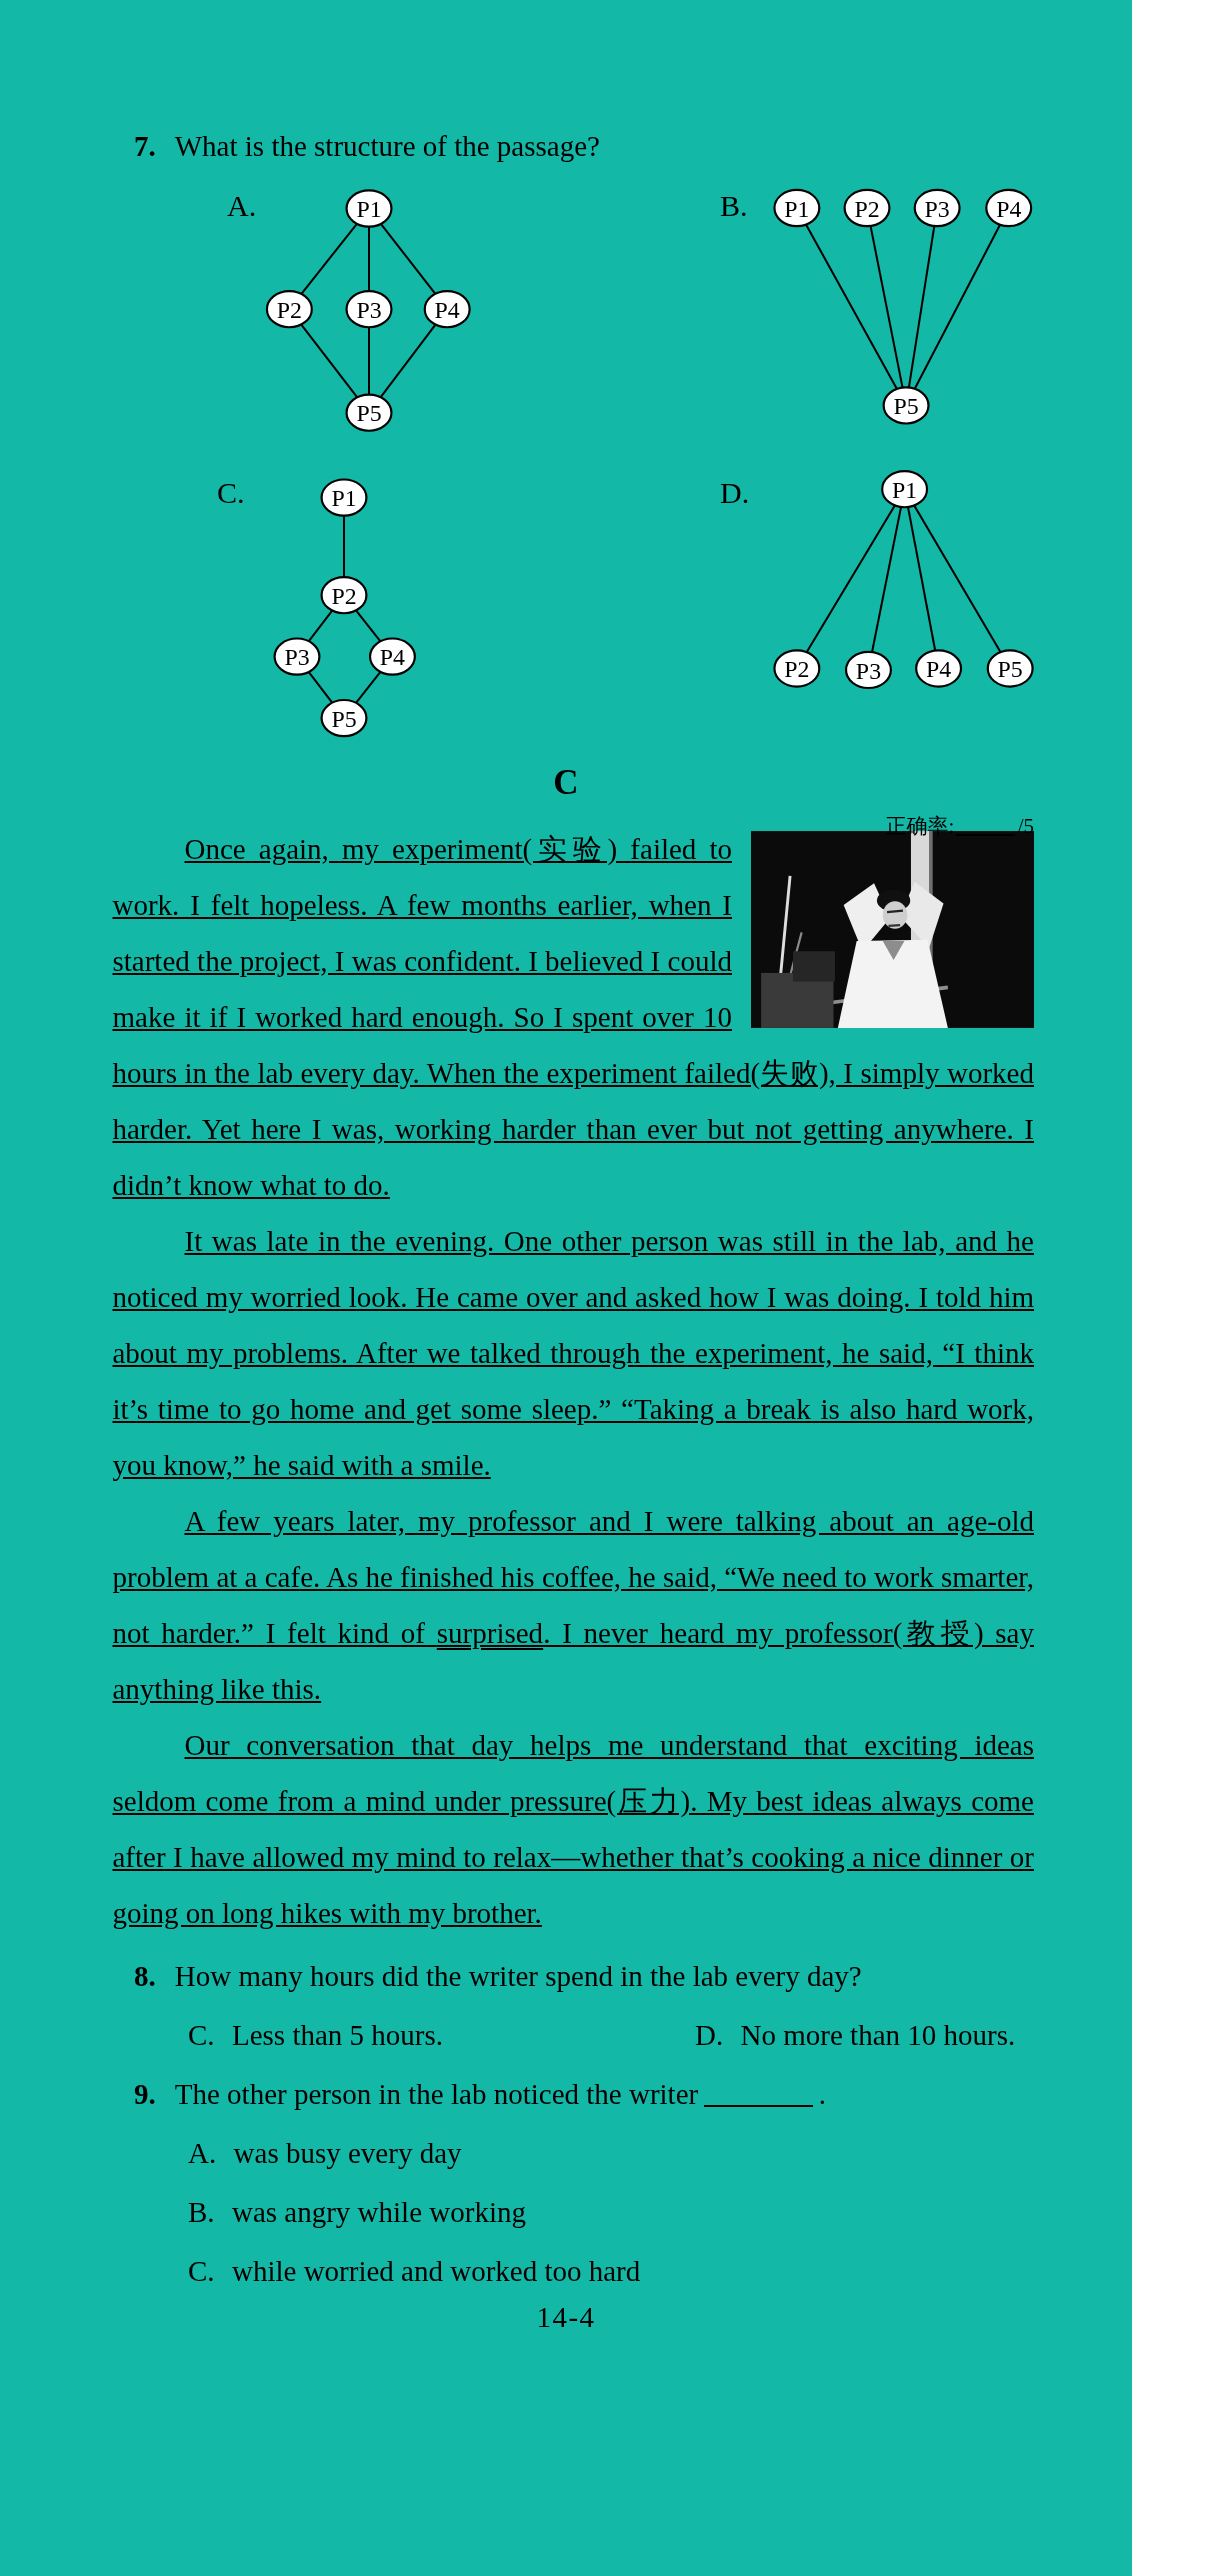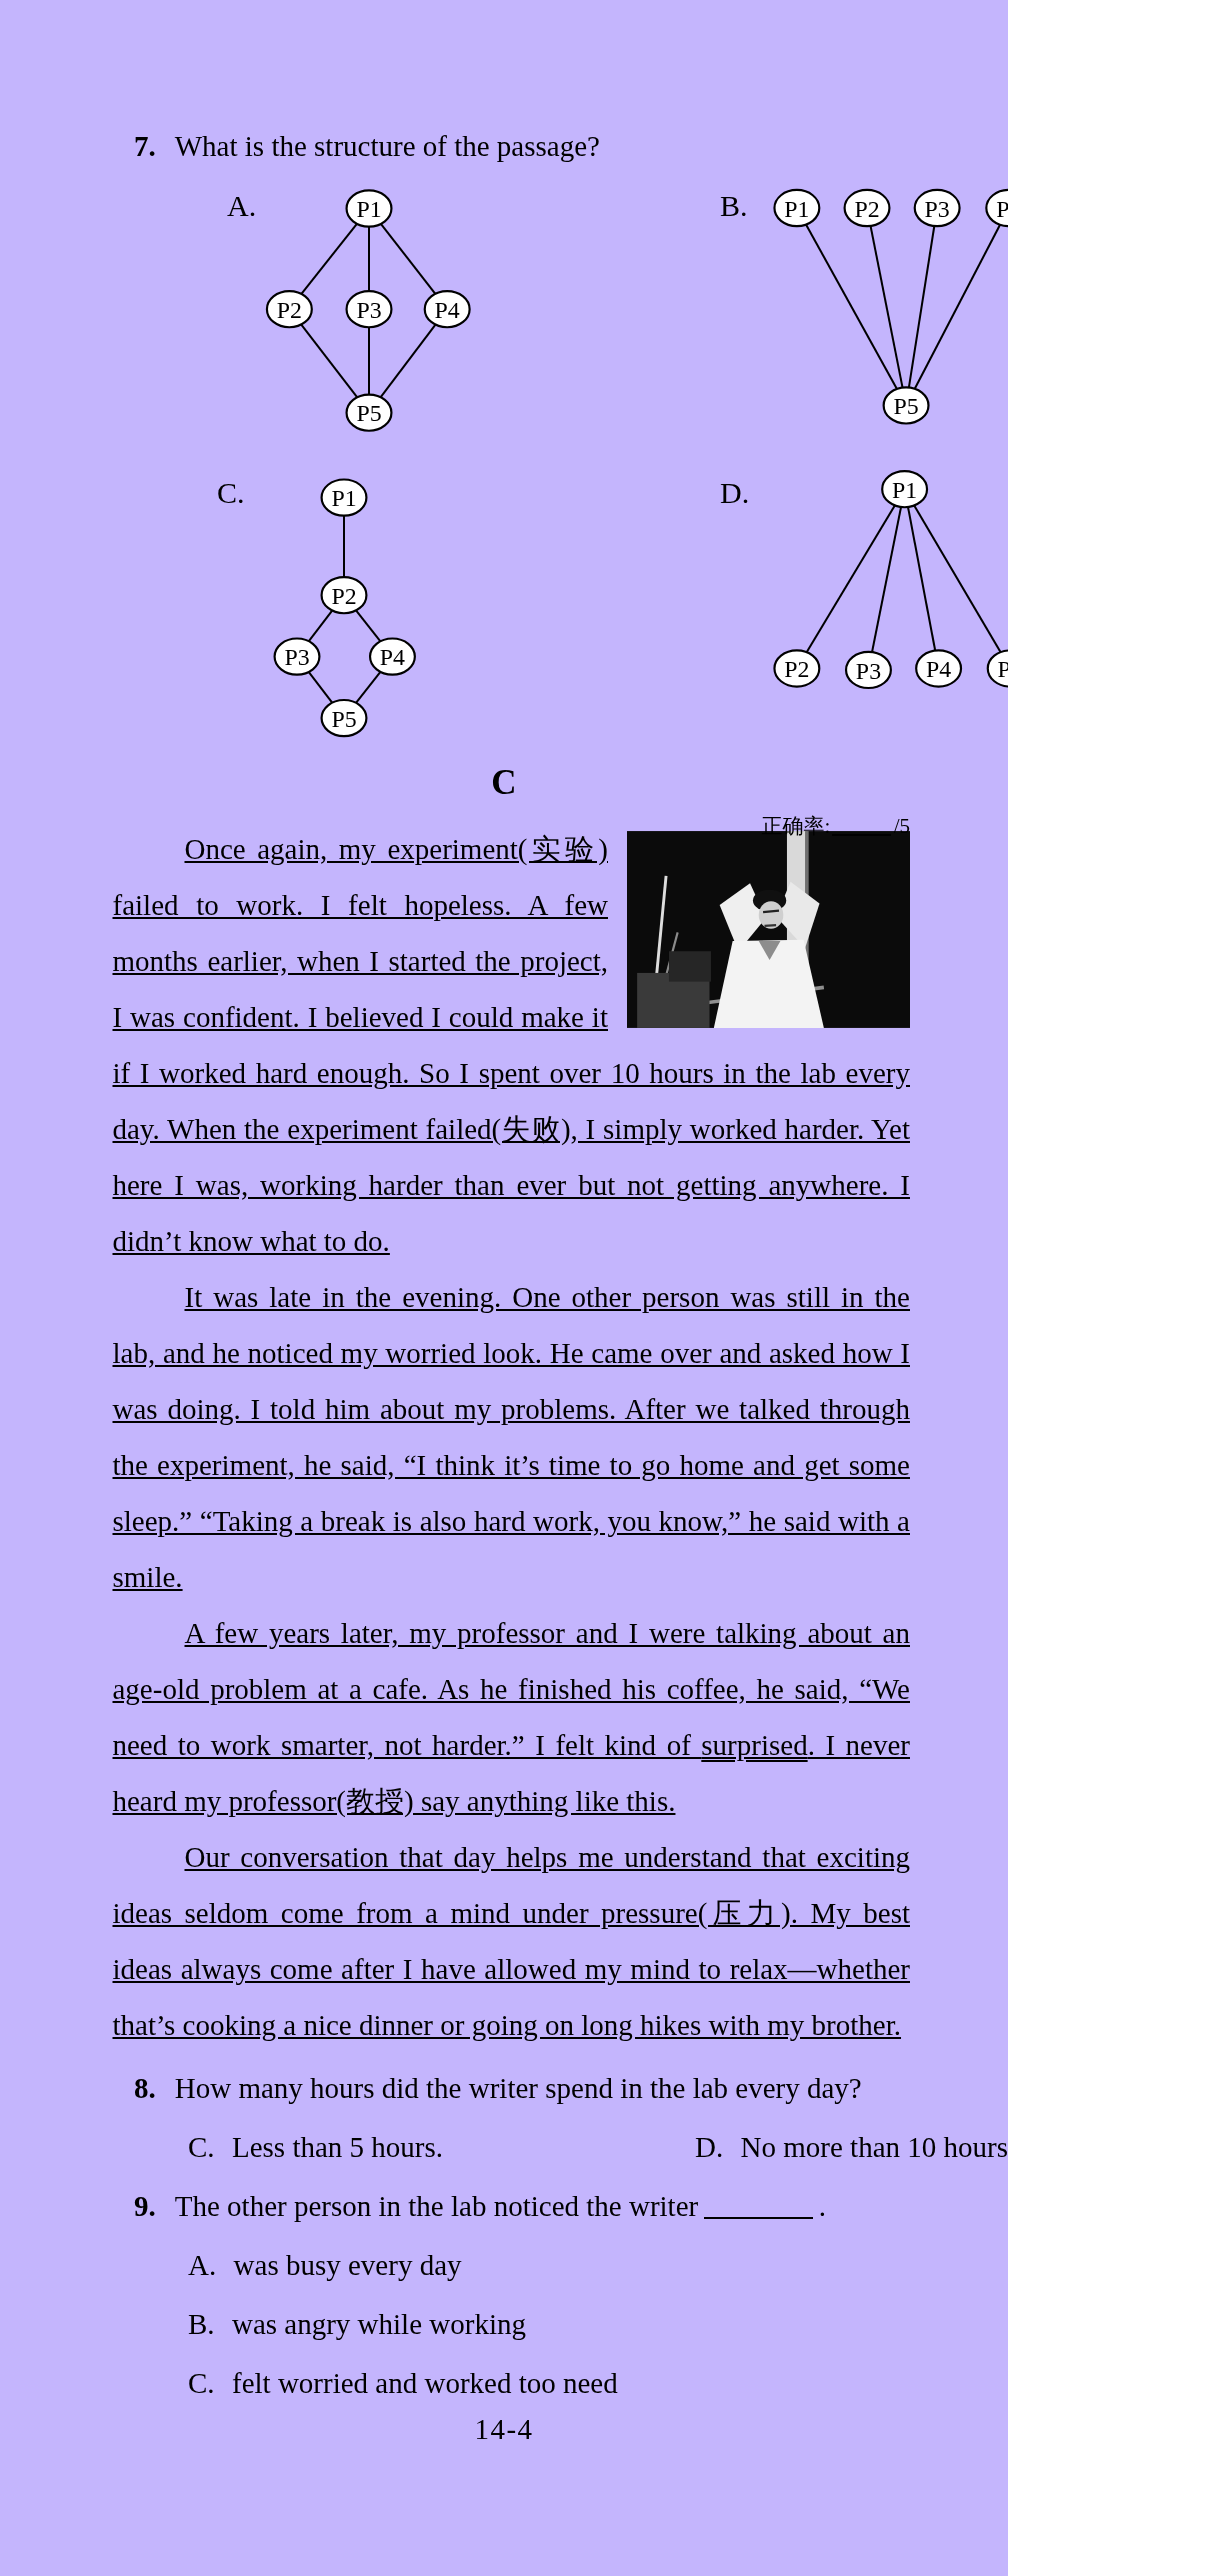--- a/index.html
+++ b/index.html
@@ -1,20 +1,20 @@
 <!DOCTYPE html>
 <html style="font-size:11.6px"><head>
 <meta charset="utf-8">
 <style>
   html, body { margin: 0; padding: 0; background: #ffffff; }
   .page {
     position: relative;
-    width: 1008px;
+    width: 1132px;
     height: 2576px;
-    background: #c4b5fd;
+    background: #14b8a6;
     color: #000000;
     font-family: "Liberation Serif", "DejaVu Serif", serif;
     font-size: 29px;
     padding: 123px 98px 0 98px;
     box-sizing: border-box;
     overflow: hidden;
   }
   .stem { line-height: 46px; }
   .qnum { font-weight: 700; margin-right: 19px; }
   .question { margin-left: 36px; }
@@ -181,21 +181,21 @@
       </div>
   </section>
 
   <section class="question q9">
     <div class="stem">
       <span class="qnum">9.</span><span>The other person in the lab noticed the writer</span><span class="blank-line q9-blank"></span><span>.</span>
     </div>
     <div class="options one-col" id="q9-options">
         <div class="opt"><span class="opt-label">A.</span><span>was busy every day</span></div>
         <div class="opt"><span class="opt-label">B.</span><span>was angry while working</span></div>
-        <div class="opt"><span class="opt-label">C.</span><span>felt worried and worked too need</span></div>
+        <div class="opt"><span class="opt-label">C.</span><span>while worried and worked too hard</span></div>
       </div>
   </section>
 
   <footer class="page-footer">
     <span>14-4</span>
   </footer>
 
 </div>
 
 

